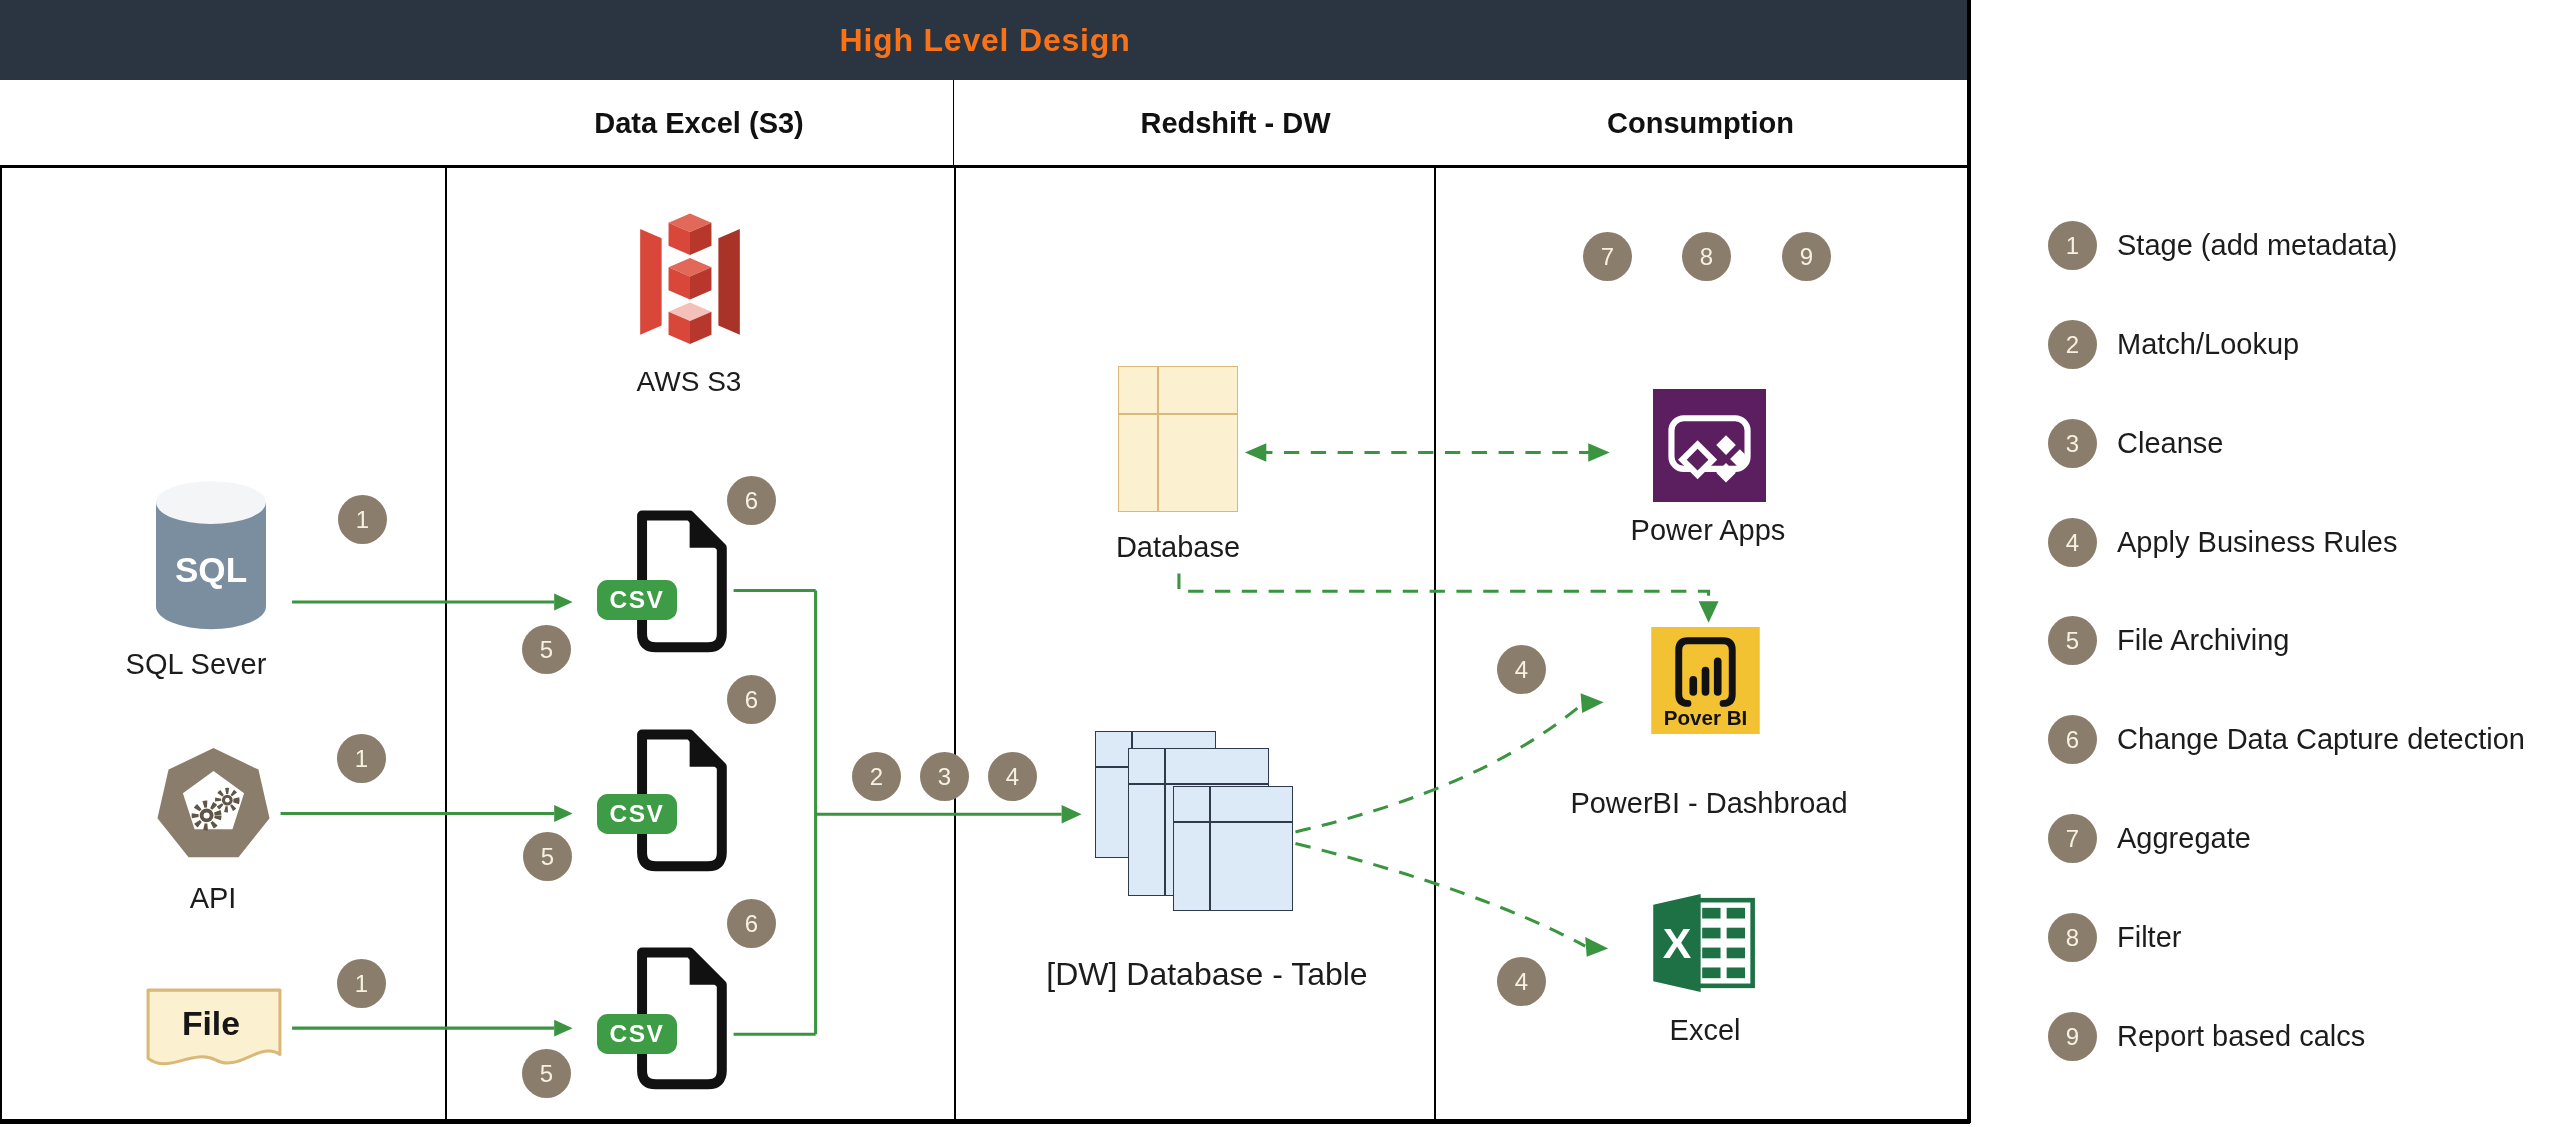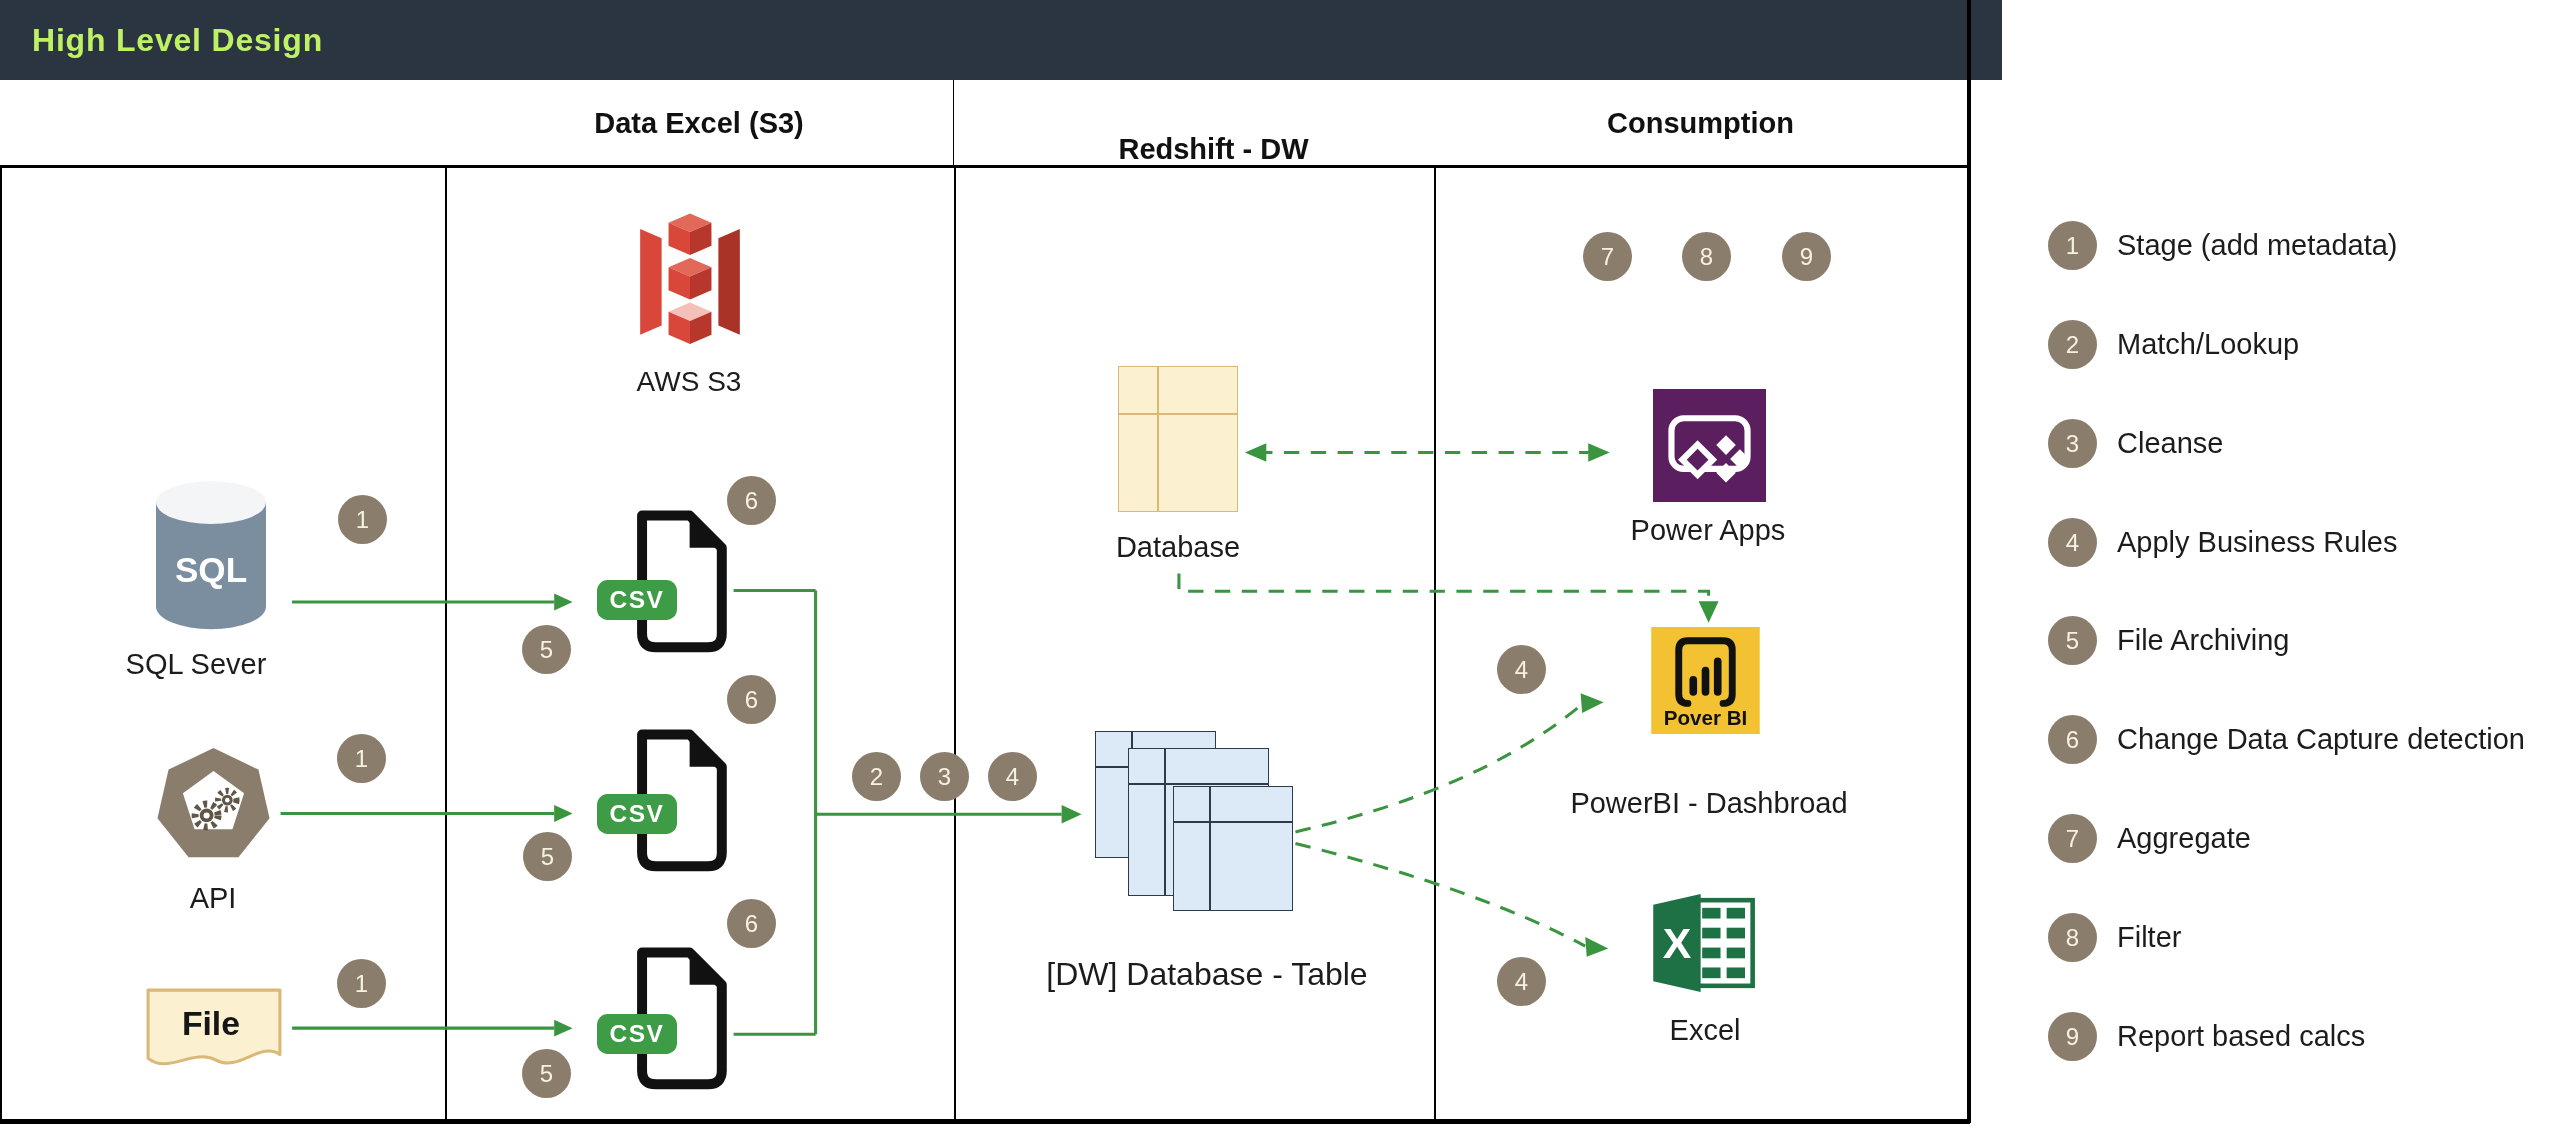--- a/index.html
+++ b/index.html
@@ -1,22 +1,22 @@
 <!DOCTYPE html>
 <html style="font-size:12.3px"><head>
 <meta charset="utf-8">
 <style>
   html,body{margin:0;padding:0;background:#fff;}
   #root{position:relative;width:2576px;height:1128px;background:#ffffff;
         font-family:"Liberation Sans",sans-serif;overflow:hidden;}
   .abs{position:absolute;}
   
-  #title-bar{left:0;top:0;width:1970px;height:80px;background:#2b3441;color:#bef264;
-             display:flex;align-items:center;
-             font-size:32px;font-weight:bold;letter-spacing:0.8px;padding-left:32px;}
+  #title-bar{left:0;top:0;width:1970px;height:80px;background:#2b3441;color:#f97316;
+             display:flex;align-items:center;justify-content:center;
+             font-size:32px;font-weight:bold;letter-spacing:0.8px;}
   .colhead{top:80px;height:86px;display:flex;align-items:center;justify-content:center;
            font-size:29px;font-weight:bold;color:#111;background:#fff;box-sizing:border-box;
            border-right:1.5px solid #000;}
   .hline,.vline{background:#000;}
   
   .marker{width:49px;height:49px;border-radius:50%;background:#8b7d6b;color:#f7f1e3;
           display:flex;align-items:center;justify-content:center;font-size:24px;z-index:6;}
   
   .nlabel{transform:translateX(-50%);white-space:nowrap;color:#1c1c1c;font-size:29px;z-index:4;}
   .big{font-size:32px;}
@@ -75,21 +75,21 @@
     </g>
   </svg>
 
   <div id="title-bar" class="abs">
     <span>High Level Design</span>
   </div>
 
   <div class="abs colhead" style="left:445px;width:509px;">
     <span>Data Excel (S3)</span>
   </div>
-  <div class="abs colhead" style="left:974px;width:480px;align-items:flex-end;">
+  <div class="abs colhead" style="left:996px;width:480px;">
     <span>Redshift - DW</span>
   </div>
   <div class="abs colhead" style="left:1434px;width:536px;border-right:3.8px solid #000;">
     <span>Consumption</span>
   </div>
 
   <div class="abs hline" style="left:0;top:165px;width:1970px;height:3.1px;"></div>
   <div class="abs vline" style="left:0;top:166px;width:1.5px;height:958px;"></div>
   <div class="abs vline" style="left:445px;top:168px;width:1.5px;height:955px;"></div>
   <div class="abs vline" style="left:954px;top:168px;width:1.5px;height:955px;"></div>

